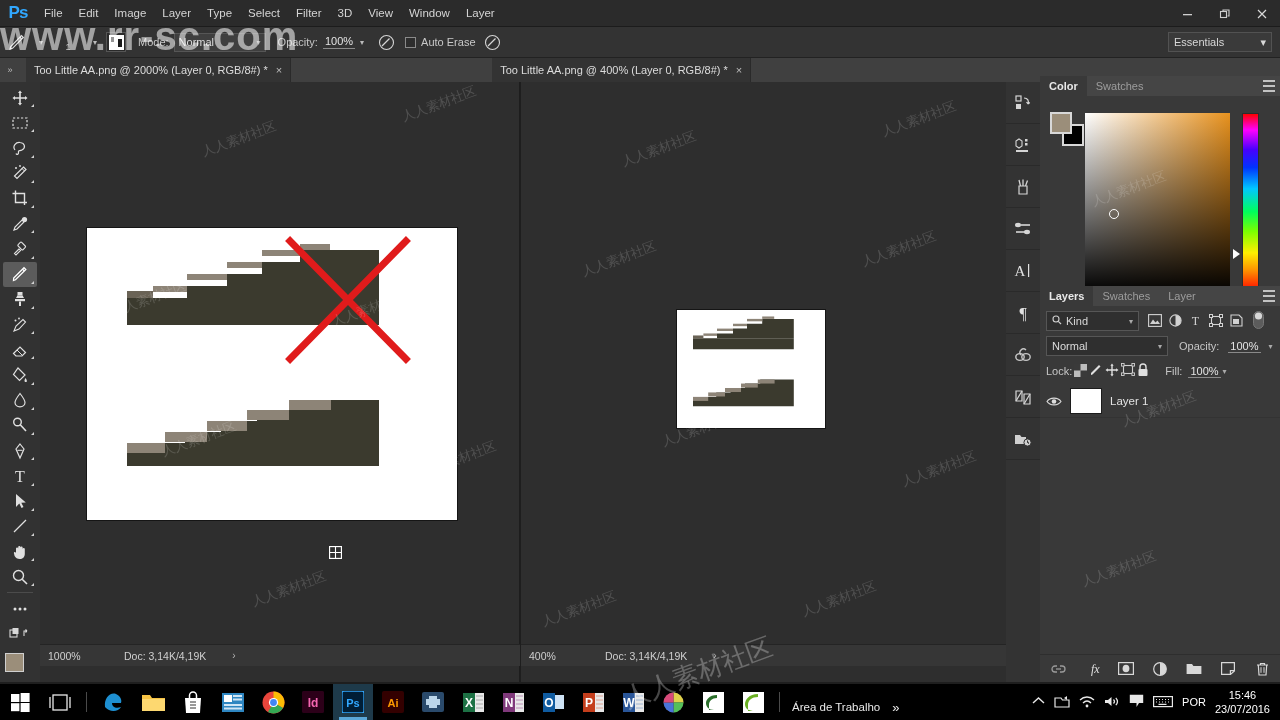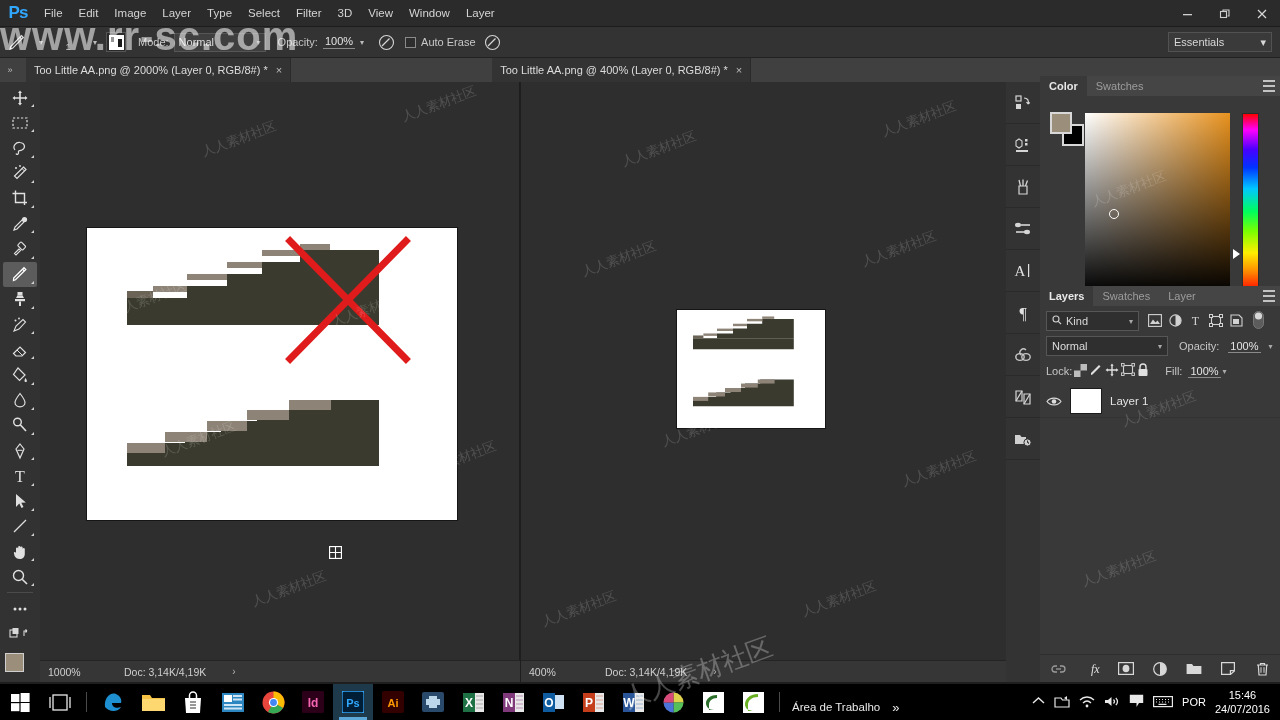--- a/index.html
+++ b/index.html
@@ -128,21 +128,21 @@
   
   .canvas-wrap { position: absolute; top: 82px; left: 40px; width: 1000px; height: 600px; }
   .doc-pane {
     position: absolute; top: 0; height: 600px; background: #2e2e2e;
     overflow: hidden;
   }
   .doc-pane.left  { left: 0; width: 480px; border-right: 1px solid #1d1d1d; }
   .doc-pane.right { left: 481px; width: 519px; }
   .artboard { position: absolute; background: #ffffff; box-shadow: 0 0 0 1px #151515; }
   .statusstrip {
-    position: absolute; bottom: 0; height: 22px; background: #363636;
+    position: absolute; bottom: 16px; height: 22px; background: #363636;
     display: flex; align-items: center; font-size: 10.5px; color: #cfcfcf;
     border-top: 1px solid #242424;
   }
   .statusstrip.left  { left: 0; width: 480px; }
   .statusstrip.right { left: 481px; width: 519px; }
   .zoomval { width: 62px; padding-left: 8px; }
   .docinfo { padding-left: 22px; }
   .stat-arrow { margin-left: 26px; color: #b4b4b4; font-size: 10px; }
 
   
@@ -1053,21 +1053,21 @@
       </span>
       <span>
         <svg width="20" height="13" viewBox="0 0 20 13">
             <rect x="0.6" y="1.6" width="18.8" height="10" fill="none" stroke="#e8e8e8" stroke-width="1.2"></rect>
             <path d="M3 4.5 H4 M6 4.5 H7 M9 4.5 H10 M12 4.5 H13 M15 4.5 H16 M3 7 H4 M6 7 H7 M9 7 H10 M12 7 H13 M15 7 H16 M5.5 9.3 H13.5" stroke="#e8e8e8" stroke-width="1.2"></path>
           </svg>
       </span>
       <span class="tb-lang">POR</span>
       <span class="tb-clock">
         <div>15:46</div>
-        <div>24/07/2016</div>
+        <div>23/07/2016</div>
       </span>
     </div>
   </div>
 
   <div class="wm-big">www.rr-sc.com</div>
   <div class="wm" style="left:200px;  top:130px;">人人素材社区</div>
   <div class="wm" style="left:400px;  top:95px;">人人素材社区</div>
   <div class="wm" style="left:620px;  top:140px;">人人素材社区</div>
   <div class="wm" style="left:880px;  top:110px;">人人素材社区</div>
   <div class="wm" style="left:110px;  top:290px;">人人素材社区</div>

